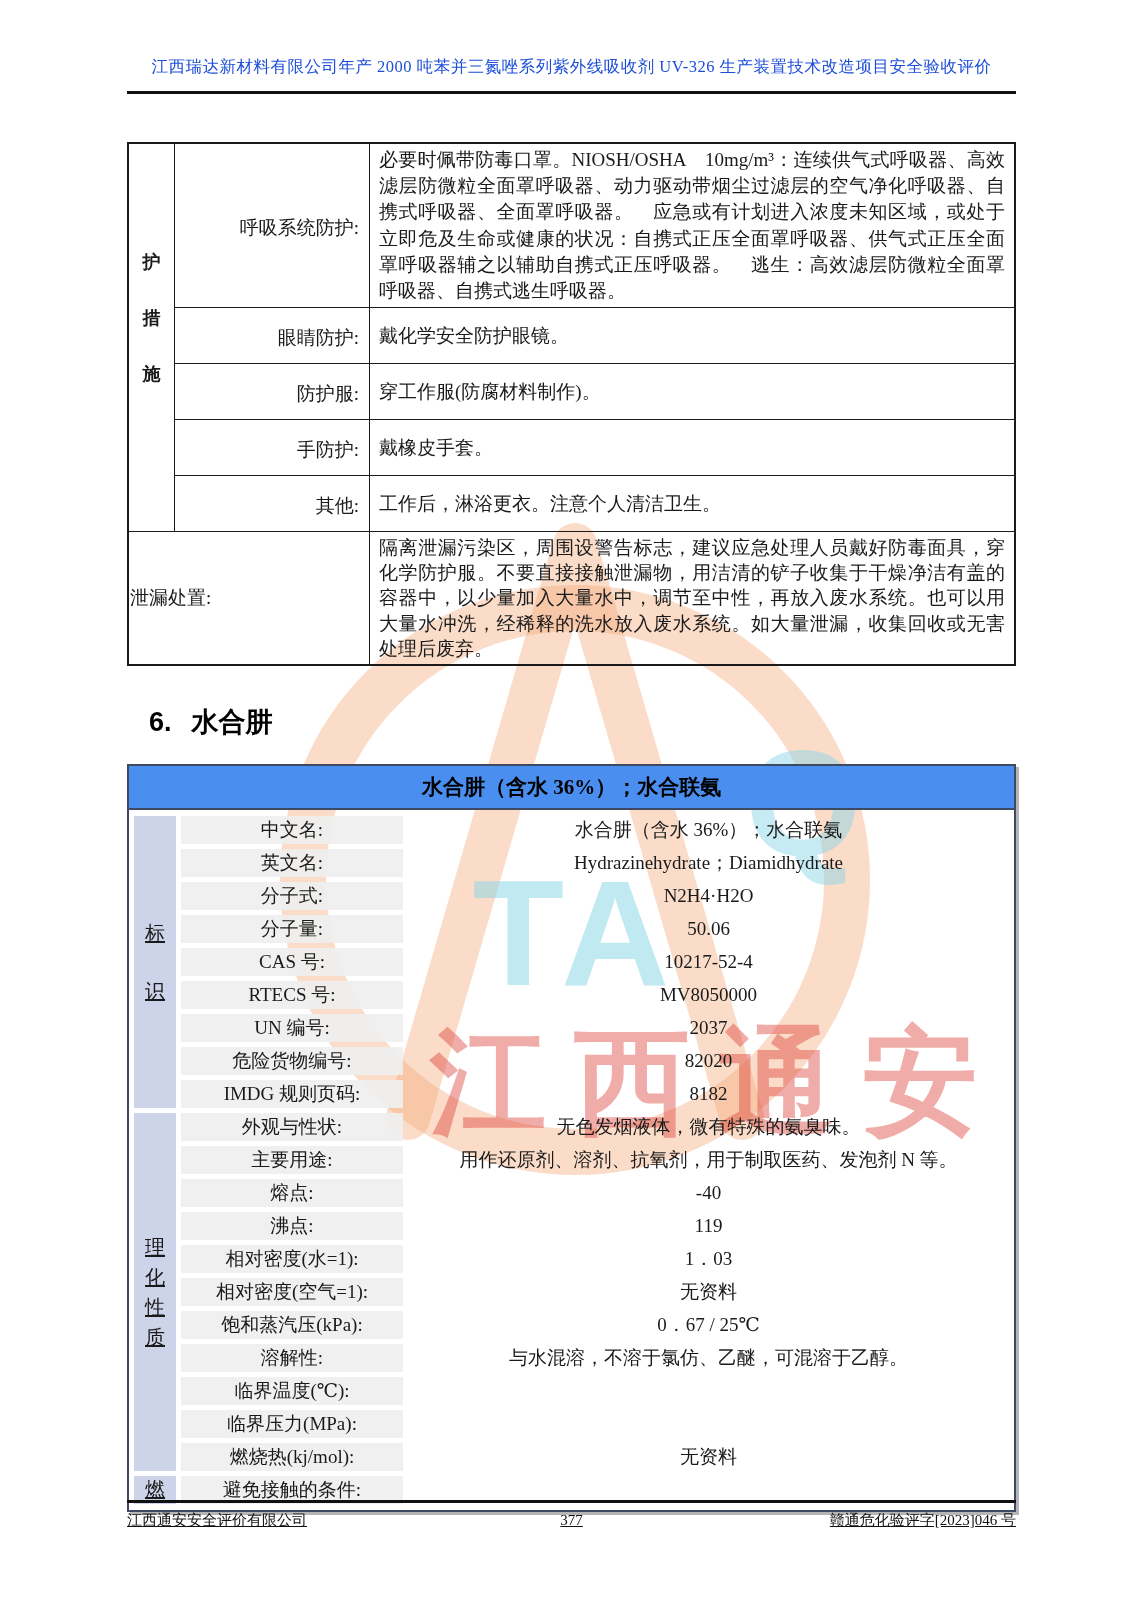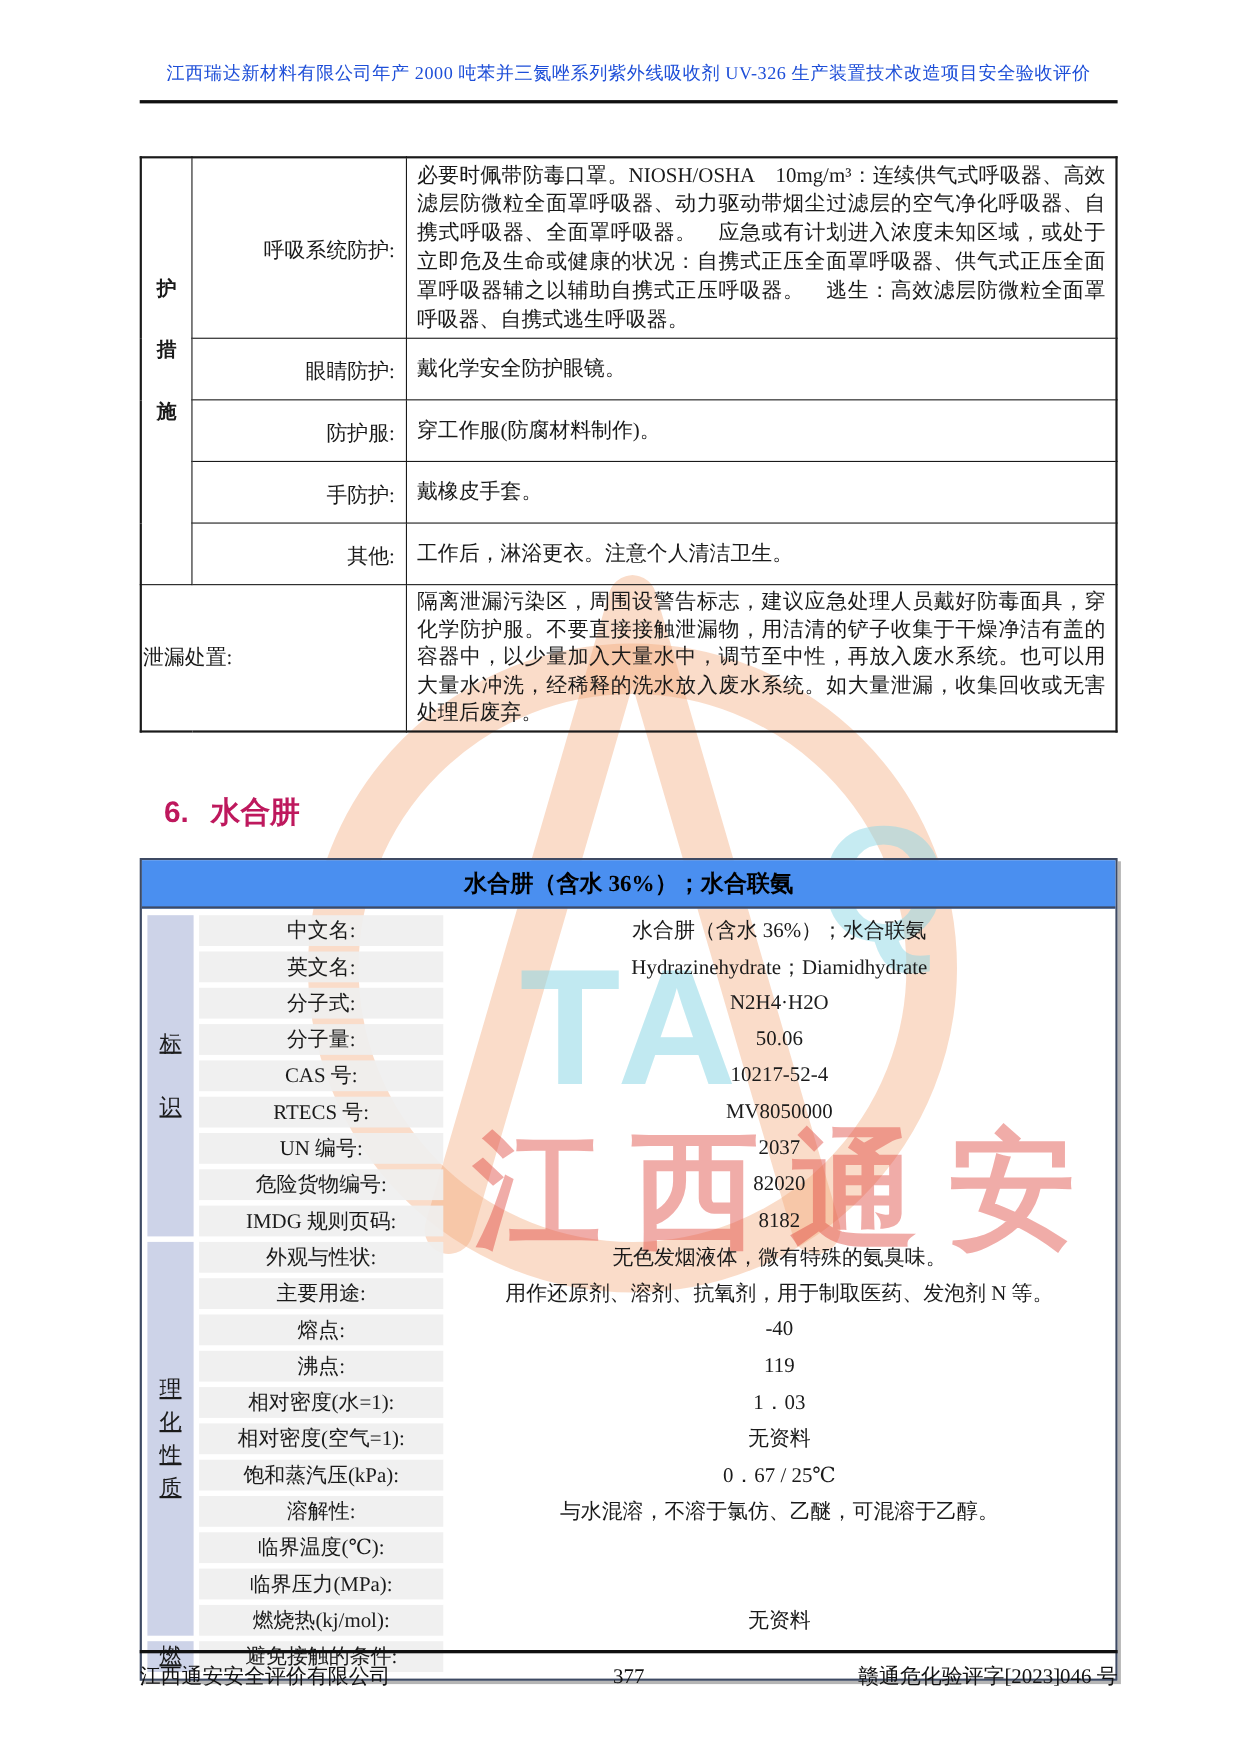--- a/index.html
+++ b/index.html
@@ -33,22 +33,22 @@
     word-break:break-all;line-height:3.1;padding-top:22px;padding-bottom:60px;font-family:Liberation Serif, serif;
   }
   .t1-label{width:182px;text-align:right;padding:8px 10px 4px 2px;}
   .t1-value{padding:3px 9px;text-align:justify;line-height:1.38;}
   .t1-short td{height:43px;}
   .t1-spill-label{text-align:left;}
   .t1-spill-value{line-height:1.32;}
 
   
   .sec-heading{
-    margin-top:54px;font-family:"Liberation Sans","DejaVu Sans",sans-serif;
-    font-weight:bold;font-size:27px;color:#be185d;padding-left:22px;
+    margin-top:38px;font-family:"Liberation Sans","DejaVu Sans",sans-serif;
+    font-weight:bold;font-size:27px;color:#000000;padding-left:22px;
   }
   .sec-heading .num{margin-right:20px;}
 
   
   .chem{
     margin-top:24px;
     border:2.5px solid #3e4a63;
     box-shadow:3px 3px 0 #b5b5b5;
   }
   .chem-title{
@@ -83,21 +83,21 @@
   .val{
     display:flex;align-items:center;justify-content:center;
     white-space:nowrap;overflow:hidden;
   }
 
   
   .footer{position:absolute;left:127px;width:889px;top:1500px;z-index:1;}
   .footer-rule{height:3px;background:#101010;}
   .footer-row{
     display:grid;grid-template-columns:1fr auto 1fr;align-items:baseline;
-    font-size:19px;margin-top:8px;color:#111;
+    font-size:15px;margin-top:8px;color:#111;text-decoration:underline;
   }
   .footer-row .f-left{text-align:left;}
   .footer-row .f-page{text-align:center;}
   .footer-row .f-right{text-align:right;}
 </style>
 </head>
 <body>
 
 <div class="page">
 

